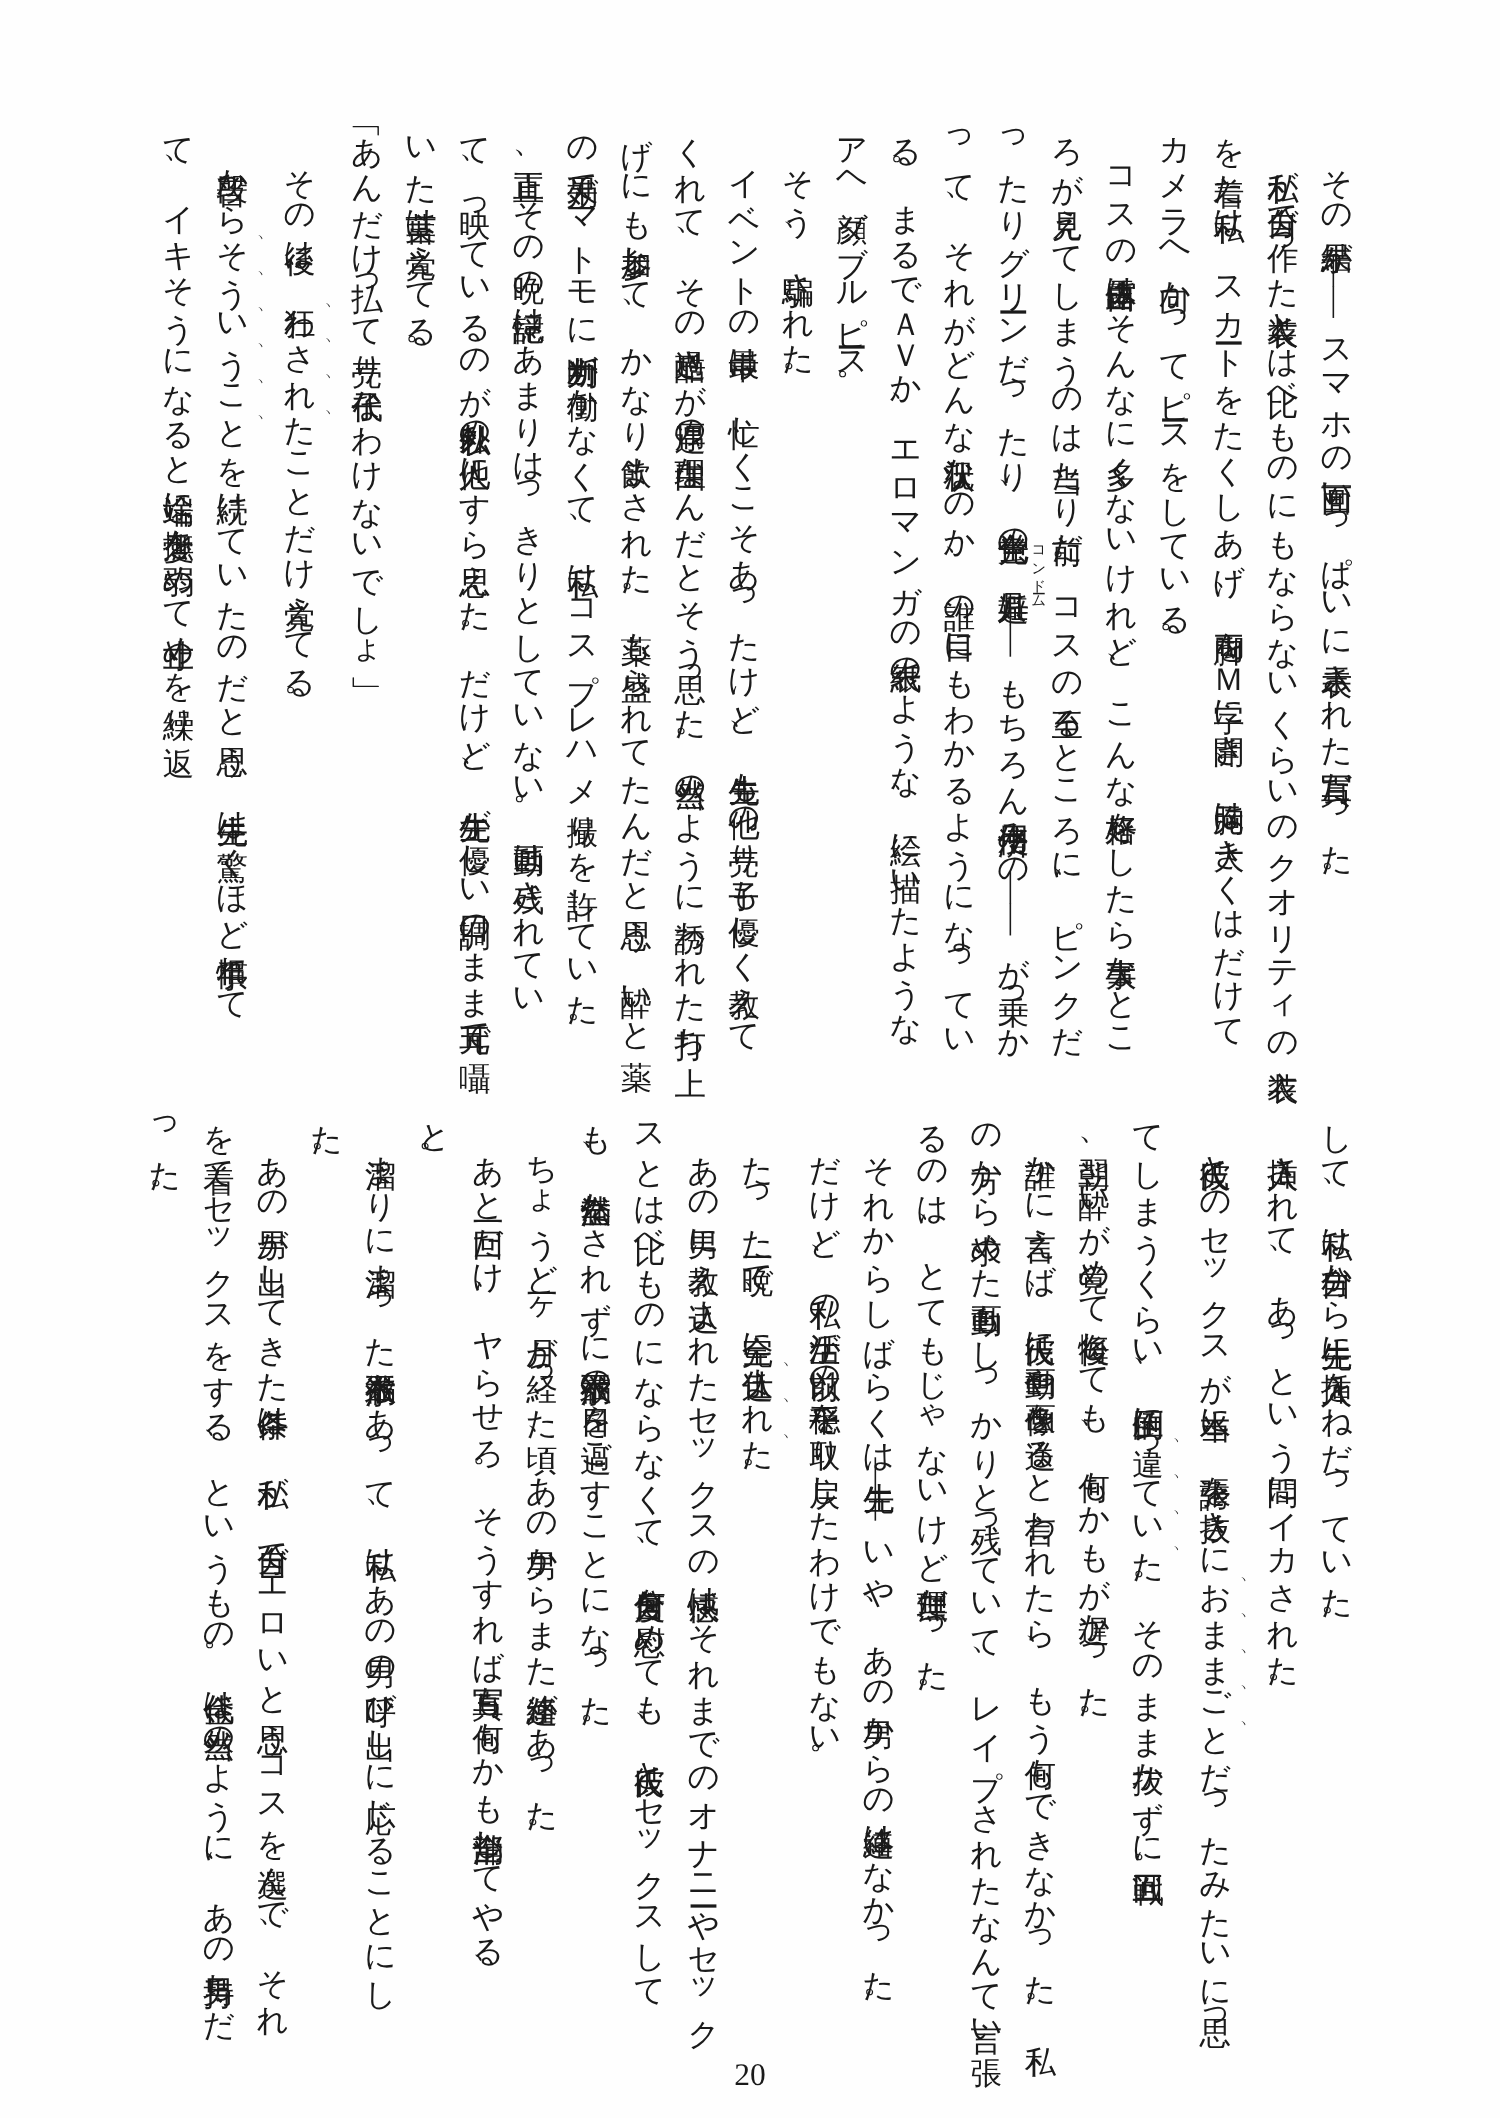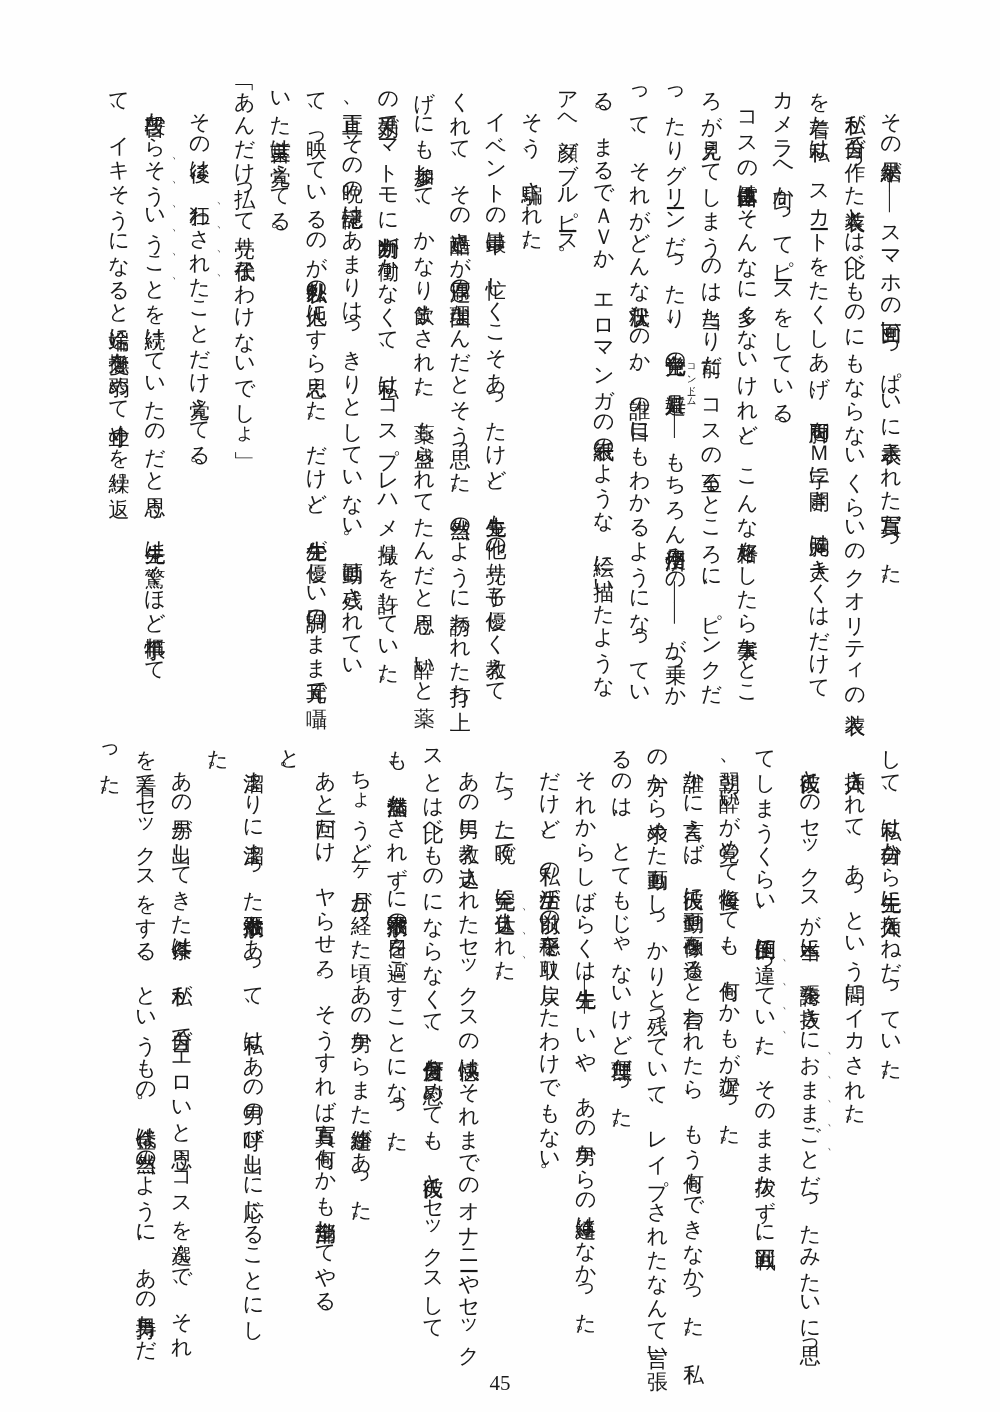--- a/index.html
+++ b/index.html
@@ -78,14 +78,14 @@
       <p><span>誰かに言えば、彼氏に動画や画像を送ると言われたら、もう何もできなかった。私の方から求めた動画もしっかりと残っていて、レイプされたなんて言い張るのは、とてもじゃないけど無理だった。</span></p>
       <p><span>それからしばらくは先生――いや、あの男からの連絡はなかった。</span></p>
       <p><span>だけど、私の生活が以前の平穏を取り戻したわけでもない。</span></p>
       <p><span>たった一晩で、完全に</span><span class="em">仕込まれた</span><span>。</span></p>
       <p><span>あの男に教え込まれたセックスの快感はそれまでのオナニーやセックスとは比べものにならなくて、何度自分を慰めても、彼氏とセックスしても、全然満たされずに欲求不満の日々を過ごすことになった。</span></p>
       <p><span>ちょうど一ヶ月が経った頃、あの男からまた連絡があった。</span></p>
       <p><span>あと一回だけ、ヤらせろ。そうすれば写真も何もかも全部消してやる、と。</span></p>
       <p><span>溜まりに溜まった欲求不満もあって、私はあの男の呼び出しに応じることにした。</span></p>
       <p><span>あの男が出してきた条件は、私が、自分でエロいと思うコスを選んで、それを着てセックスをする、というもの。代金は当然のように、あの男持ちだった。</span></p>
     </div>
-  <div class="page-number">45</div>
+  <div class="page-number">20</div>
 </div>
 
 </body></html>

